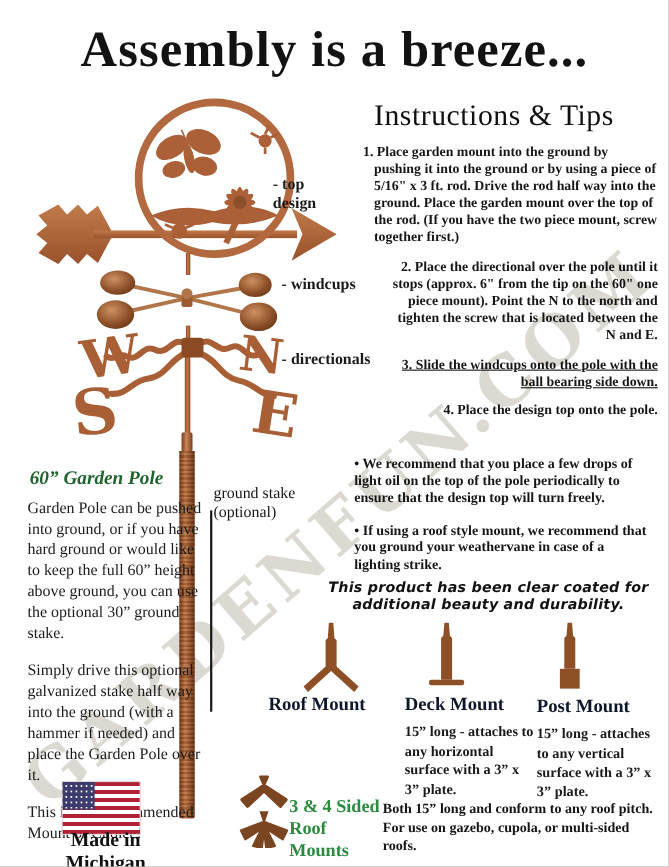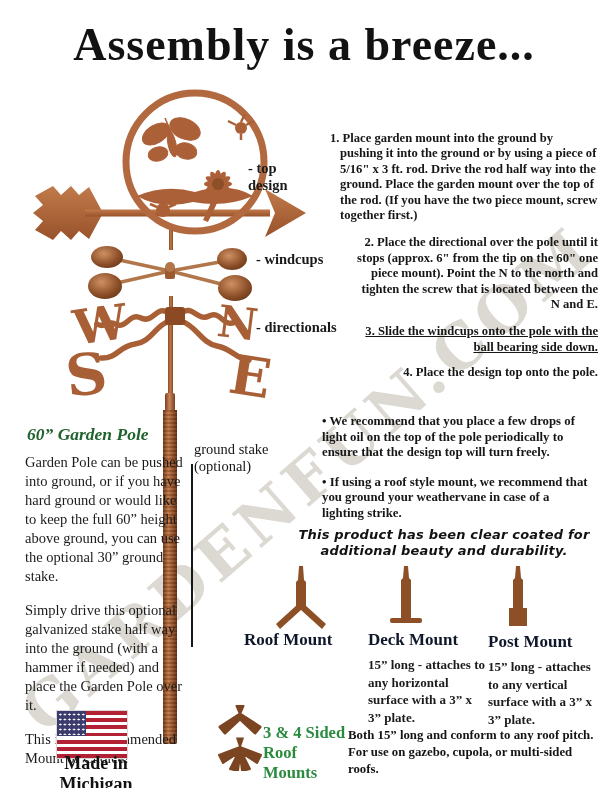--- a/index.html
+++ b/index.html
@@ -159,20 +159,21 @@
       </g>
     </svg>
 
     <div id="coupling" class="abs"></div>
     <div id="pole-main" class="abs"></div>
 
     <div class="abs part-label" style="left:248px;top:160px;width:60px;">- top design</div>
     <div class="abs part-label" style="left:256px;top:251px;width:90px;">- windcups</div>
     <div class="abs part-label" style="left:256px;top:319px;width:110px;">- directionals</div>
 
+    <div id="instr-heading" class="abs">Instructions &amp; Tips</div>
     <div id="steps" class="abs">
       <div class="step">1. Place garden mount into the ground by pushing it into the ground or by using a piece of 5/16" x 3 ft. rod. Drive the rod half way into the ground.  Place the garden mount over the top of the rod. (If you have the two piece mount, screw together first.)</div>
       <div class="step shift">2. Place the directional over the pole until it stops (approx. 6" from the tip on the 60" one piece mount). Point the N to the north and tighten the screw that is located between the N and E.</div>
       <div class="step shift" style="margin-bottom:10px;text-decoration:underline;">3. Slide the windcups onto the pole with the ball bearing side down.</div>
       <div class="step shift">4. Place the design top onto the pole.</div>
     </div>
     <div id="bullets" class="abs">
       <div class="bullet">• We recommend that you place a few drops of light oil on the top of the pole periodically to ensure that the design top will turn freely.</div>
       <div class="bullet">• If using a roof style mount, we recommend that you ground your weathervane in case of a lighting strike.</div>
     </div>

